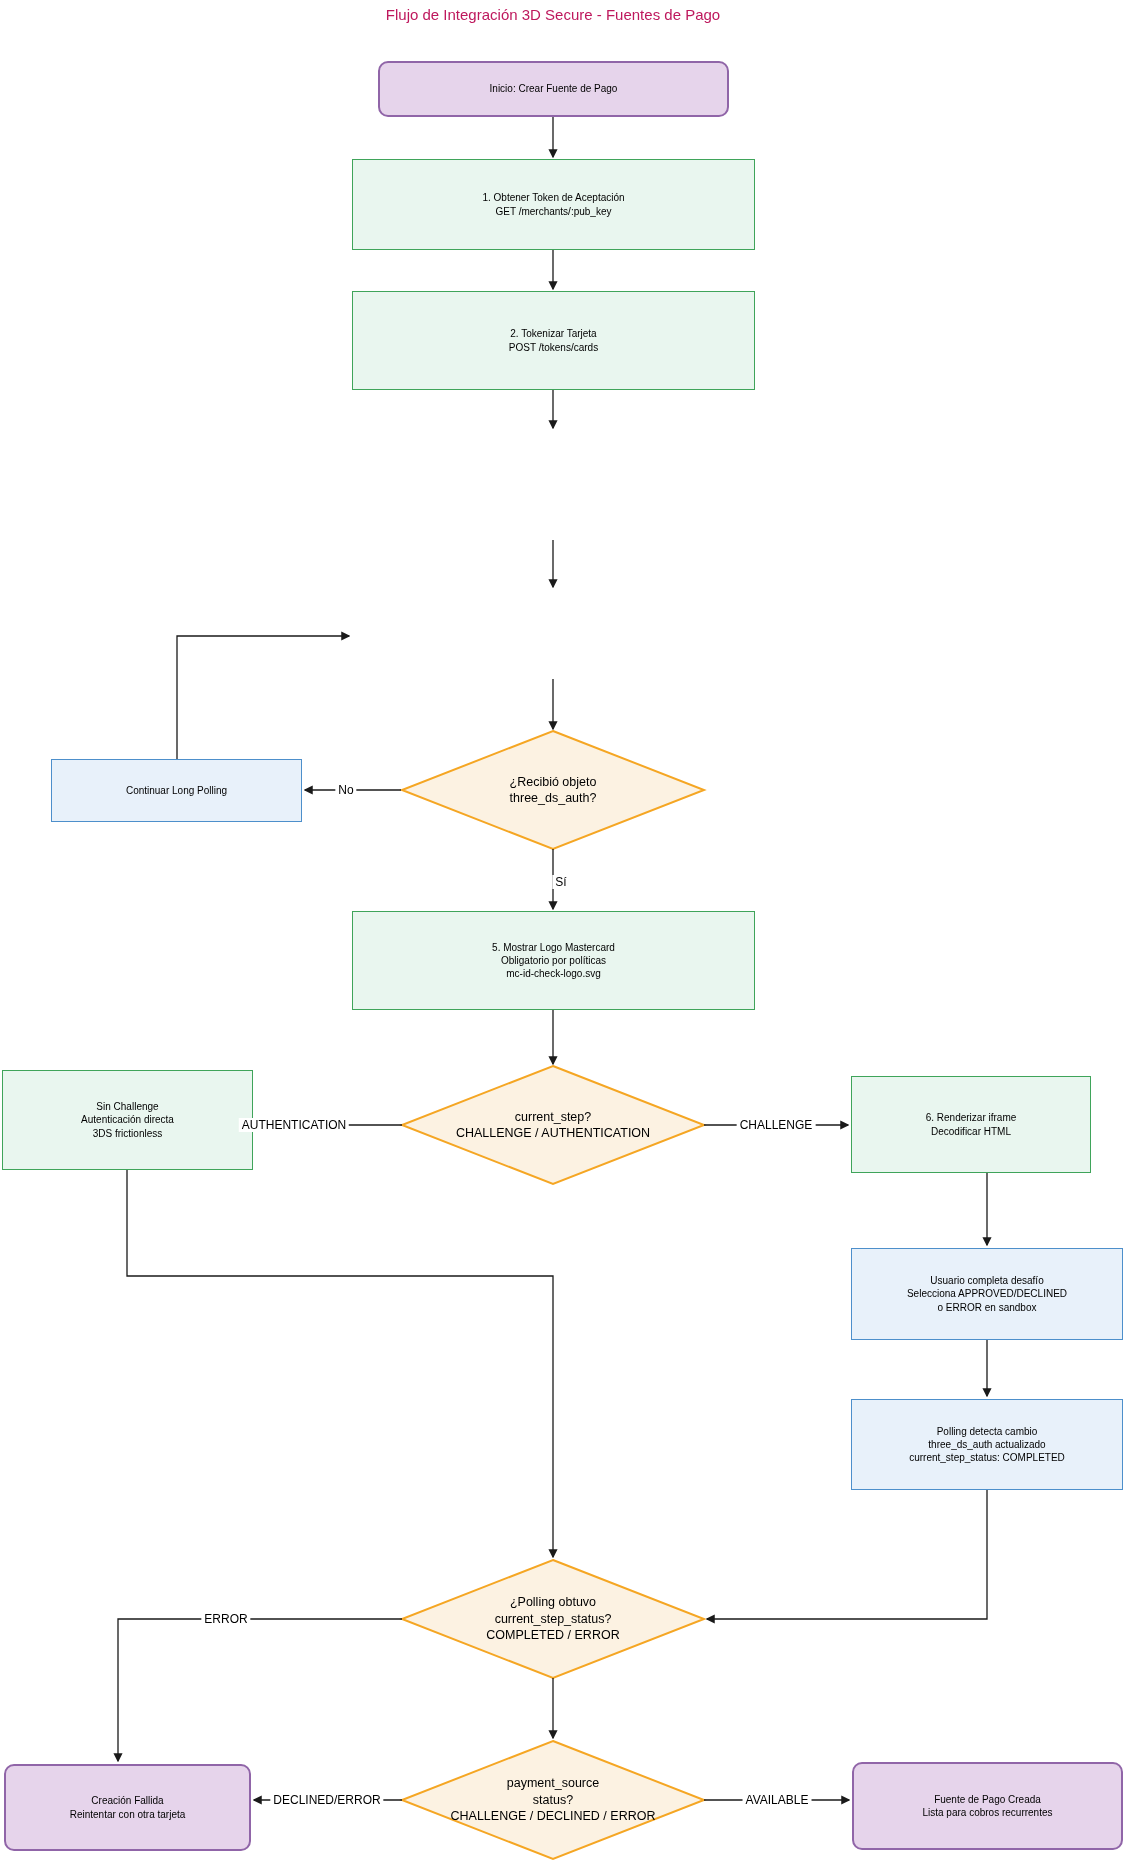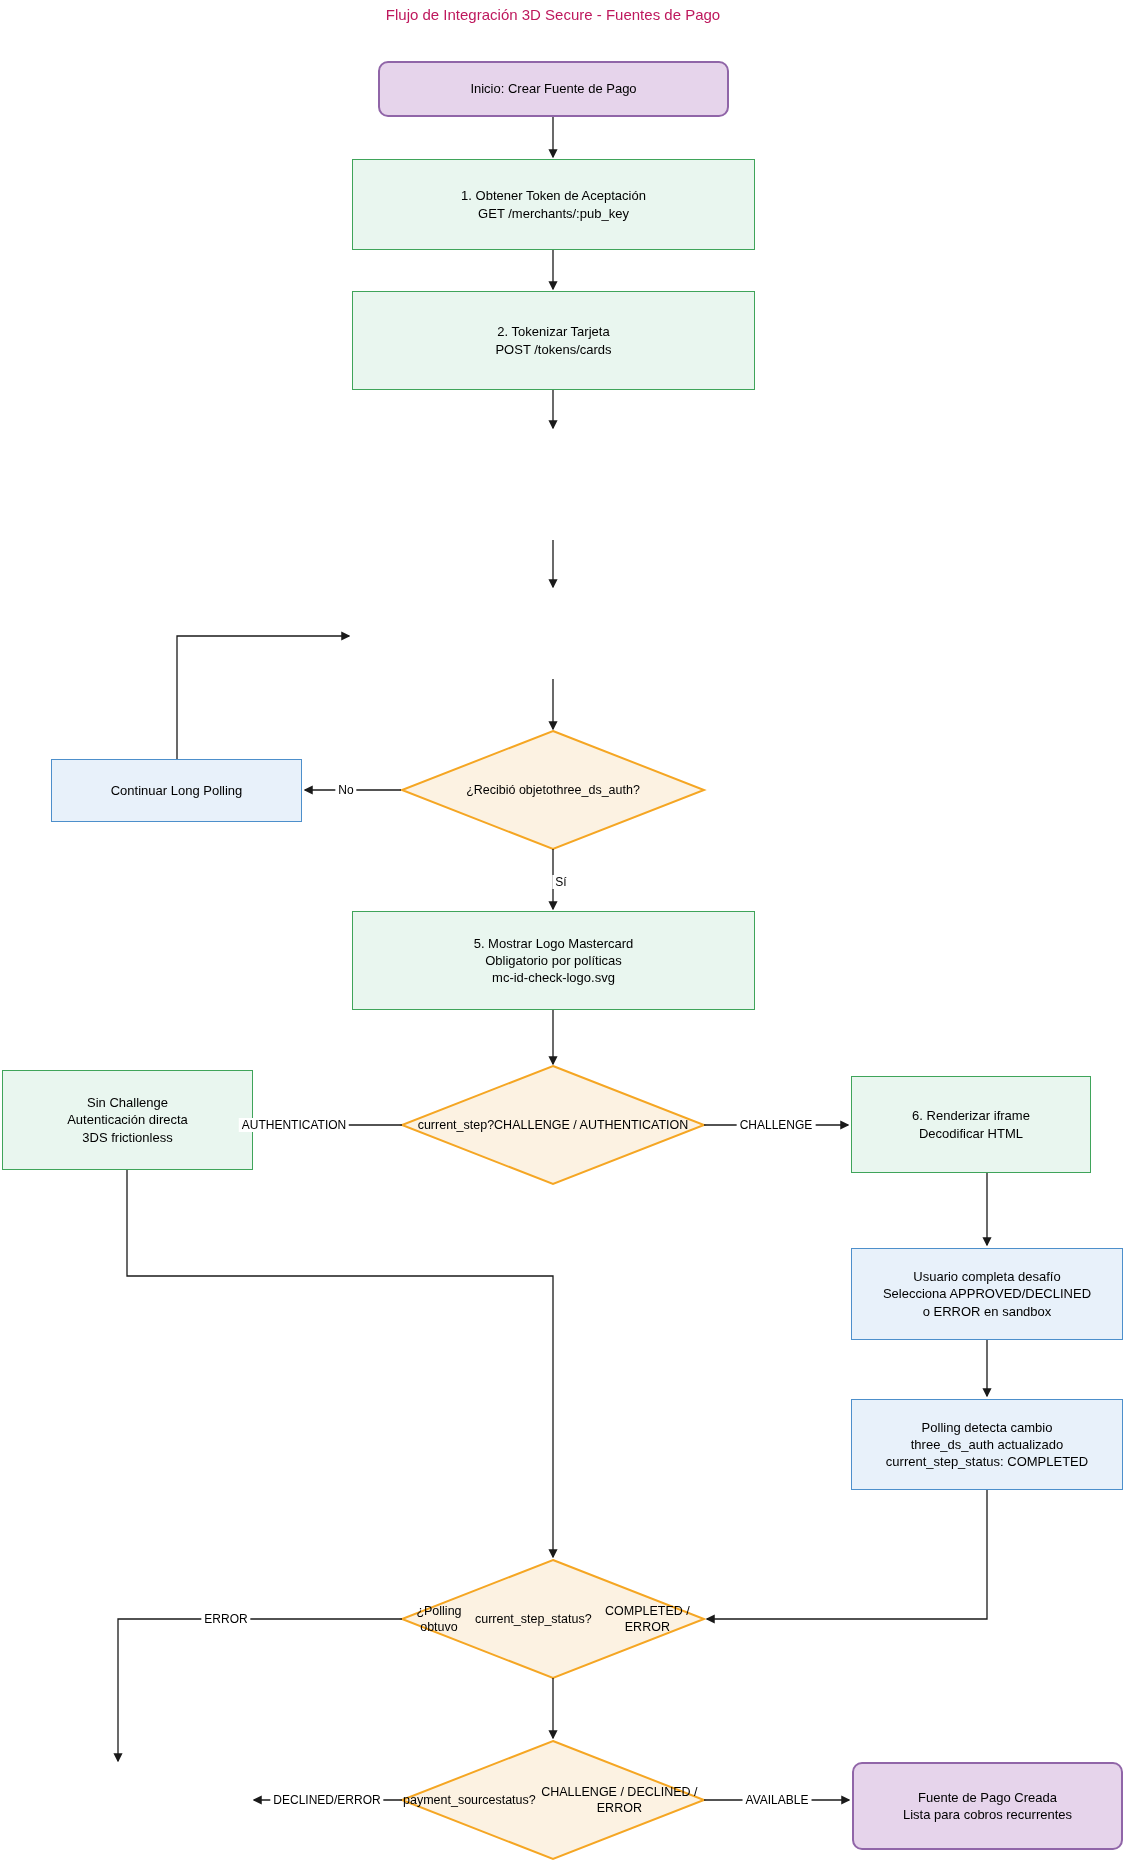--- a/index.html
+++ b/index.html
@@ -14,30 +14,30 @@
   .title{
     position:absolute;left:0;top:6px;width:1106px;
     text-align:center;font-size:15px;color:#be185d;
   }
   svg.layer{position:absolute;left:0;top:0;}
   .edge{stroke:#1a1a1a;stroke-width:1.3;fill:none;}
   .diamond{fill:#FCF2E2;stroke:#F5A623;stroke-width:2;}
   .node{
     position:absolute;
     display:flex;flex-direction:column;align-items:center;justify-content:center;
-    text-align:center;font-size:13px;line-height:1.32;
+    text-align:center;font-size:10px;line-height:1.32;
     box-sizing:border-box;
   }
   .node span{display:block;white-space:nowrap;}
   .green{background:#E9F6EF;border:1.6px solid #3FA45A;}
   .blue{background:#E8F1FA;border:1.6px solid #4D8FCB;}
   .purple{background:#E6D4EB;border:2px solid #9065A8;border-radius:10px;}
   .dtext{
     position:absolute;background:transparent;
-    display:flex;flex-direction:row;align-items:center;justify-content:center;
+    display:flex;flex-direction:column;align-items:center;justify-content:center;
     text-align:center;font-size:12.5px;line-height:1.32;
   }
   .elabel{
     position:absolute;transform:translate(-50%,-50%);
     font-size:12px;background:#ffffff;padding:0 3px;white-space:nowrap;
   }
 </style>
 </head>
 <body>
 
@@ -120,20 +120,24 @@
     <span>Selecciona APPROVED/DECLINED</span>
     <span>o ERROR en sandbox</span>
   </div>
 
   <div class="node blue" style="left:851px;top:1399px;width:272px;height:91px">
     <span>Polling detecta cambio</span>
     <span>three_ds_auth actualizado</span>
     <span>current_step_status: COMPLETED</span>
   </div>
 
+  <div class="node purple" style="left:4px;top:1764px;width:247px;height:87px">
+    <span>Creación Fallida</span>
+    <span>Reintentar con otra tarjeta</span>
+  </div>
 
   <div class="node purple" style="left:852px;top:1762px;width:271px;height:88px">
     <span>Fuente de Pago Creada</span>
     <span>Lista para cobros recurrentes</span>
   </div>
 
   <div class="dtext" style="left:403px;top:731px;width:300px;height:118px">
     <span>¿Recibió objeto</span>
     <span>three_ds_auth?</span>
   </div>

